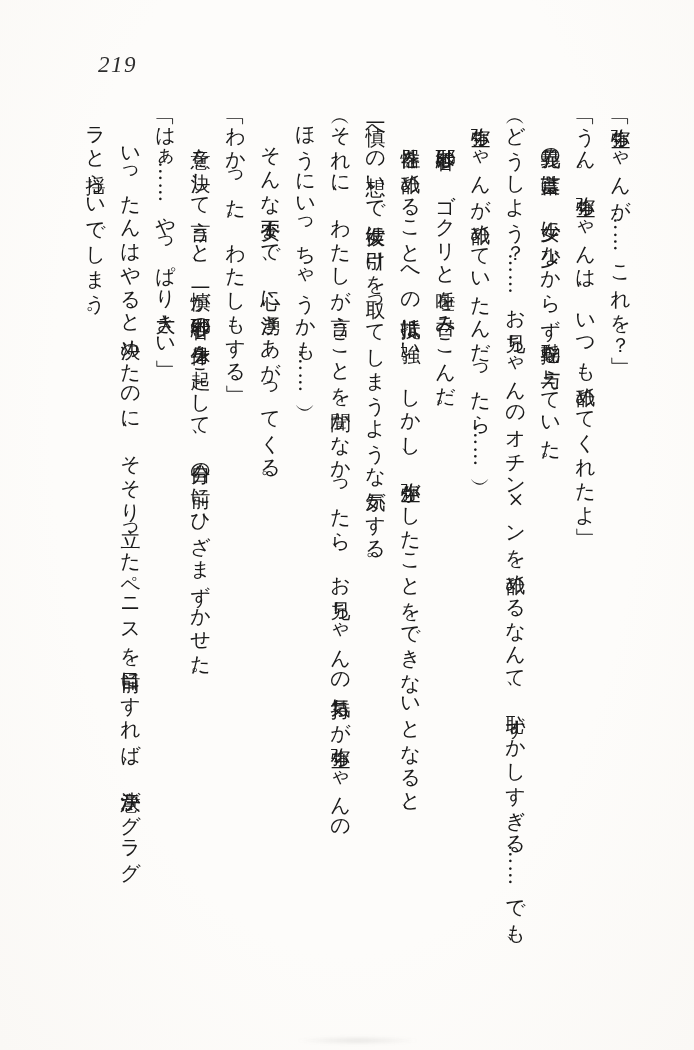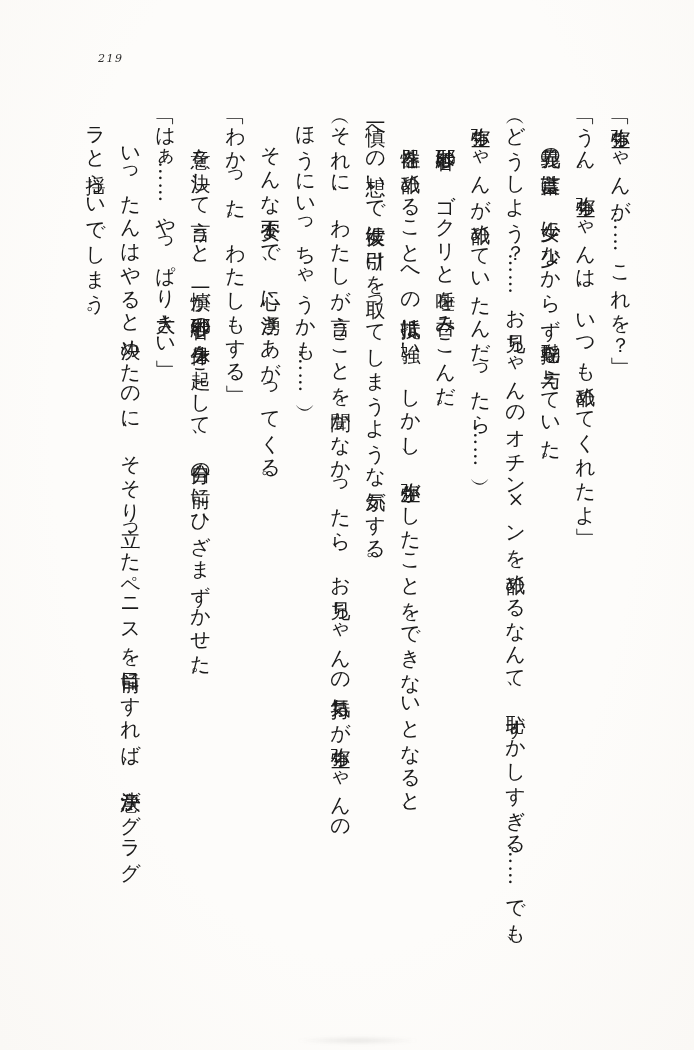--- a/index.html
+++ b/index.html
@@ -14,24 +14,25 @@
     margin: 0 auto;
     background:
       radial-gradient(ellipse at 50% 40%, #fdfcfa 60%, #faf8f5 100%);
     overflow: hidden;
     font-family: "DejaVu Serif", "Liberation Serif", serif;
   }
   .page-number {
     position: absolute;
     top: 52px;
     left: 98px;
-    font-size: 11px;
+    font-size: 23px;
     font-style: italic;
     letter-spacing: 1.5px;
     color: #2e2e2e;
+    font-family: Liberation Serif, serif;
   }
   .text-block {
     position: absolute;
     top: 112px;
     right: 56px;
     height: 852px;
     writing-mode: vertical-rl;
     -webkit-writing-mode: vertical-rl;
     text-orientation: mixed;
     color: #1b1b1b;

